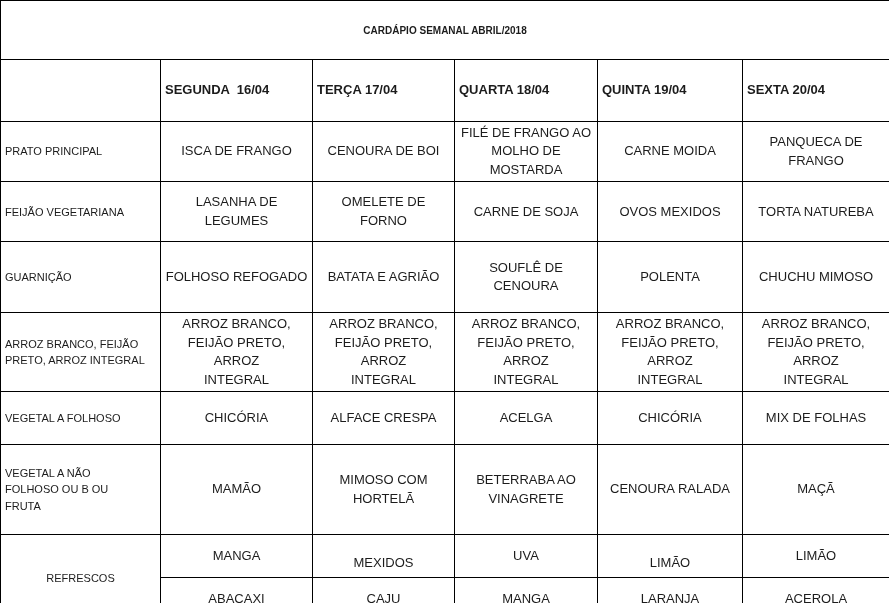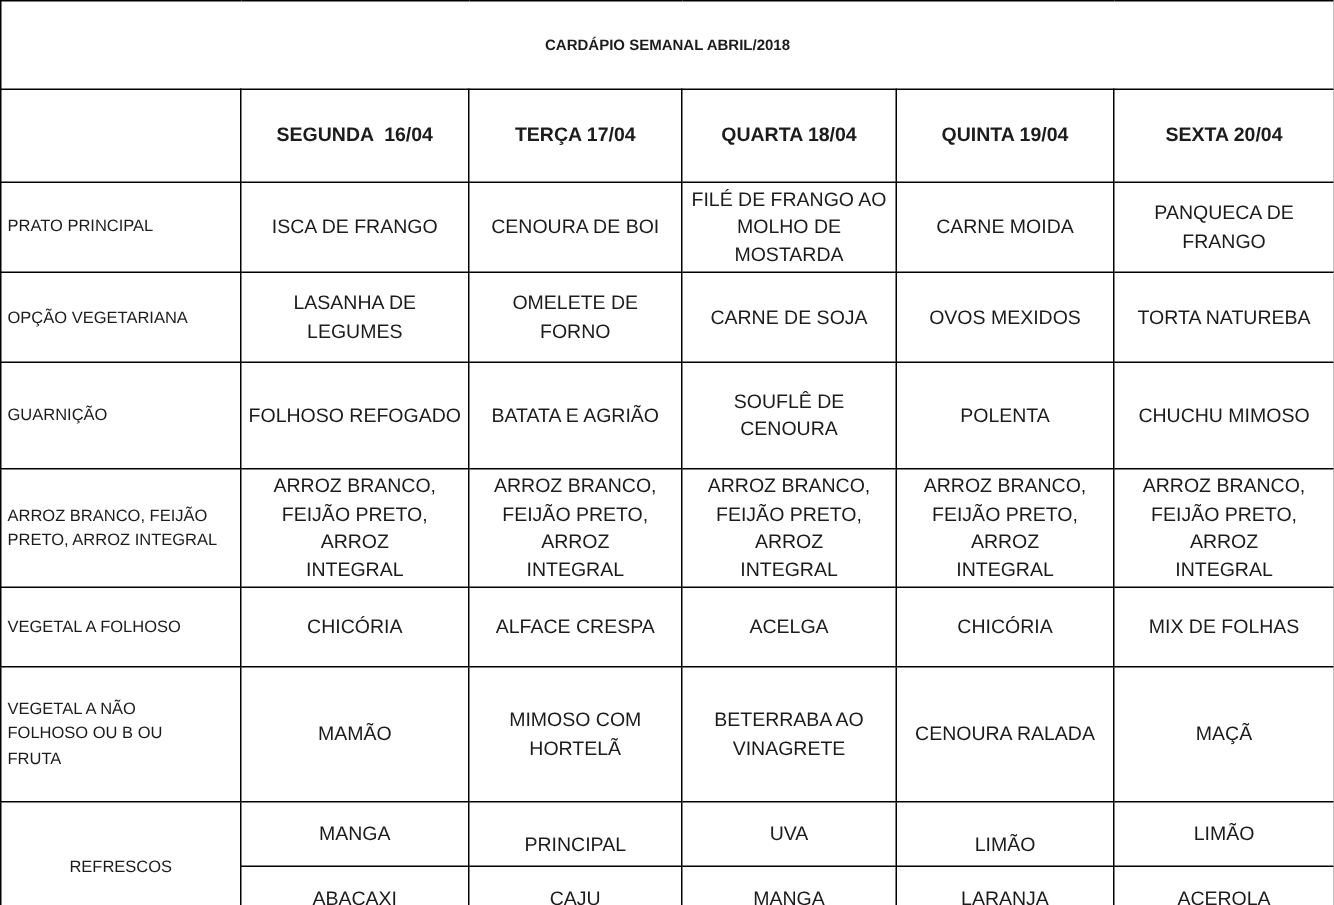--- a/index.html
+++ b/index.html
@@ -24,21 +24,21 @@
   }
   .title-cell {
     font-weight: bold;
     font-size: 10px;
     text-align: center;
     vertical-align: middle;
   }
   th.day {
     font-weight: bold;
     font-size: 13px;
-    text-align: center;
+    text-align: left;
     white-space: pre-wrap;
     line-height: 1.4;
   }
   th.rowlabel {
     font-weight: normal;
     font-size: 11px;
     text-align: left;
     padding: 2px 6px;
     white-space: pre-line;
     line-height: 1.5;
@@ -91,21 +91,21 @@
     <td class="data">CENOURA DE BOI</td>
     <td class="data">FILÉ DE FRANGO AO
 MOLHO DE
 MOSTARDA</td>
     <td class="data">CARNE MOIDA</td>
     <td class="data">PANQUECA DE
 FRANGO</td>
   </tr>
 
   <tr style="height:60px">
-    <th class="rowlabel">OPÇÃO VEGETARIANA</th>
+    <th class="rowlabel">FEIJÃO VEGETARIANA</th>
     <td class="data">LASANHA DE LEGUMES</td>
     <td class="data">OMELETE DE FORNO</td>
     <td class="data">CARNE DE SOJA</td>
     <td class="data">OVOS MEXIDOS</td>
     <td class="data">TORTA NATUREBA</td>
   </tr>
 
   <tr style="height:71px">
     <th class="rowlabel">GUARNIÇÃO</th>
     <td class="data">FOLHOSO REFOGADO</td>
@@ -152,21 +152,21 @@
     <td class="data">MIMOSO COM HORTELÃ</td>
     <td class="data">BETERRABA AO
 VINAGRETE</td>
     <td class="data">CENOURA RALADA</td>
     <td class="data">MAÇÃ</td>
   </tr>
 
   <tr style="height:43px">
     <th class="rowlabel center" rowspan="2">REFRESCOS</th>
     <td class="data">MANGA</td>
-    <td class="data vbottom">PRINCIPAL</td>
+    <td class="data vbottom">MEXIDOS</td>
     <td class="data">UVA</td>
     <td class="data vbottom">LIMÃO</td>
     <td class="data">LIMÃO</td>
   </tr>
 
   <tr style="height:44px">
     <td class="data">ABACAXI</td>
     <td class="data">CAJU</td>
     <td class="data">MANGA</td>
     <td class="data">LARANJA</td>

